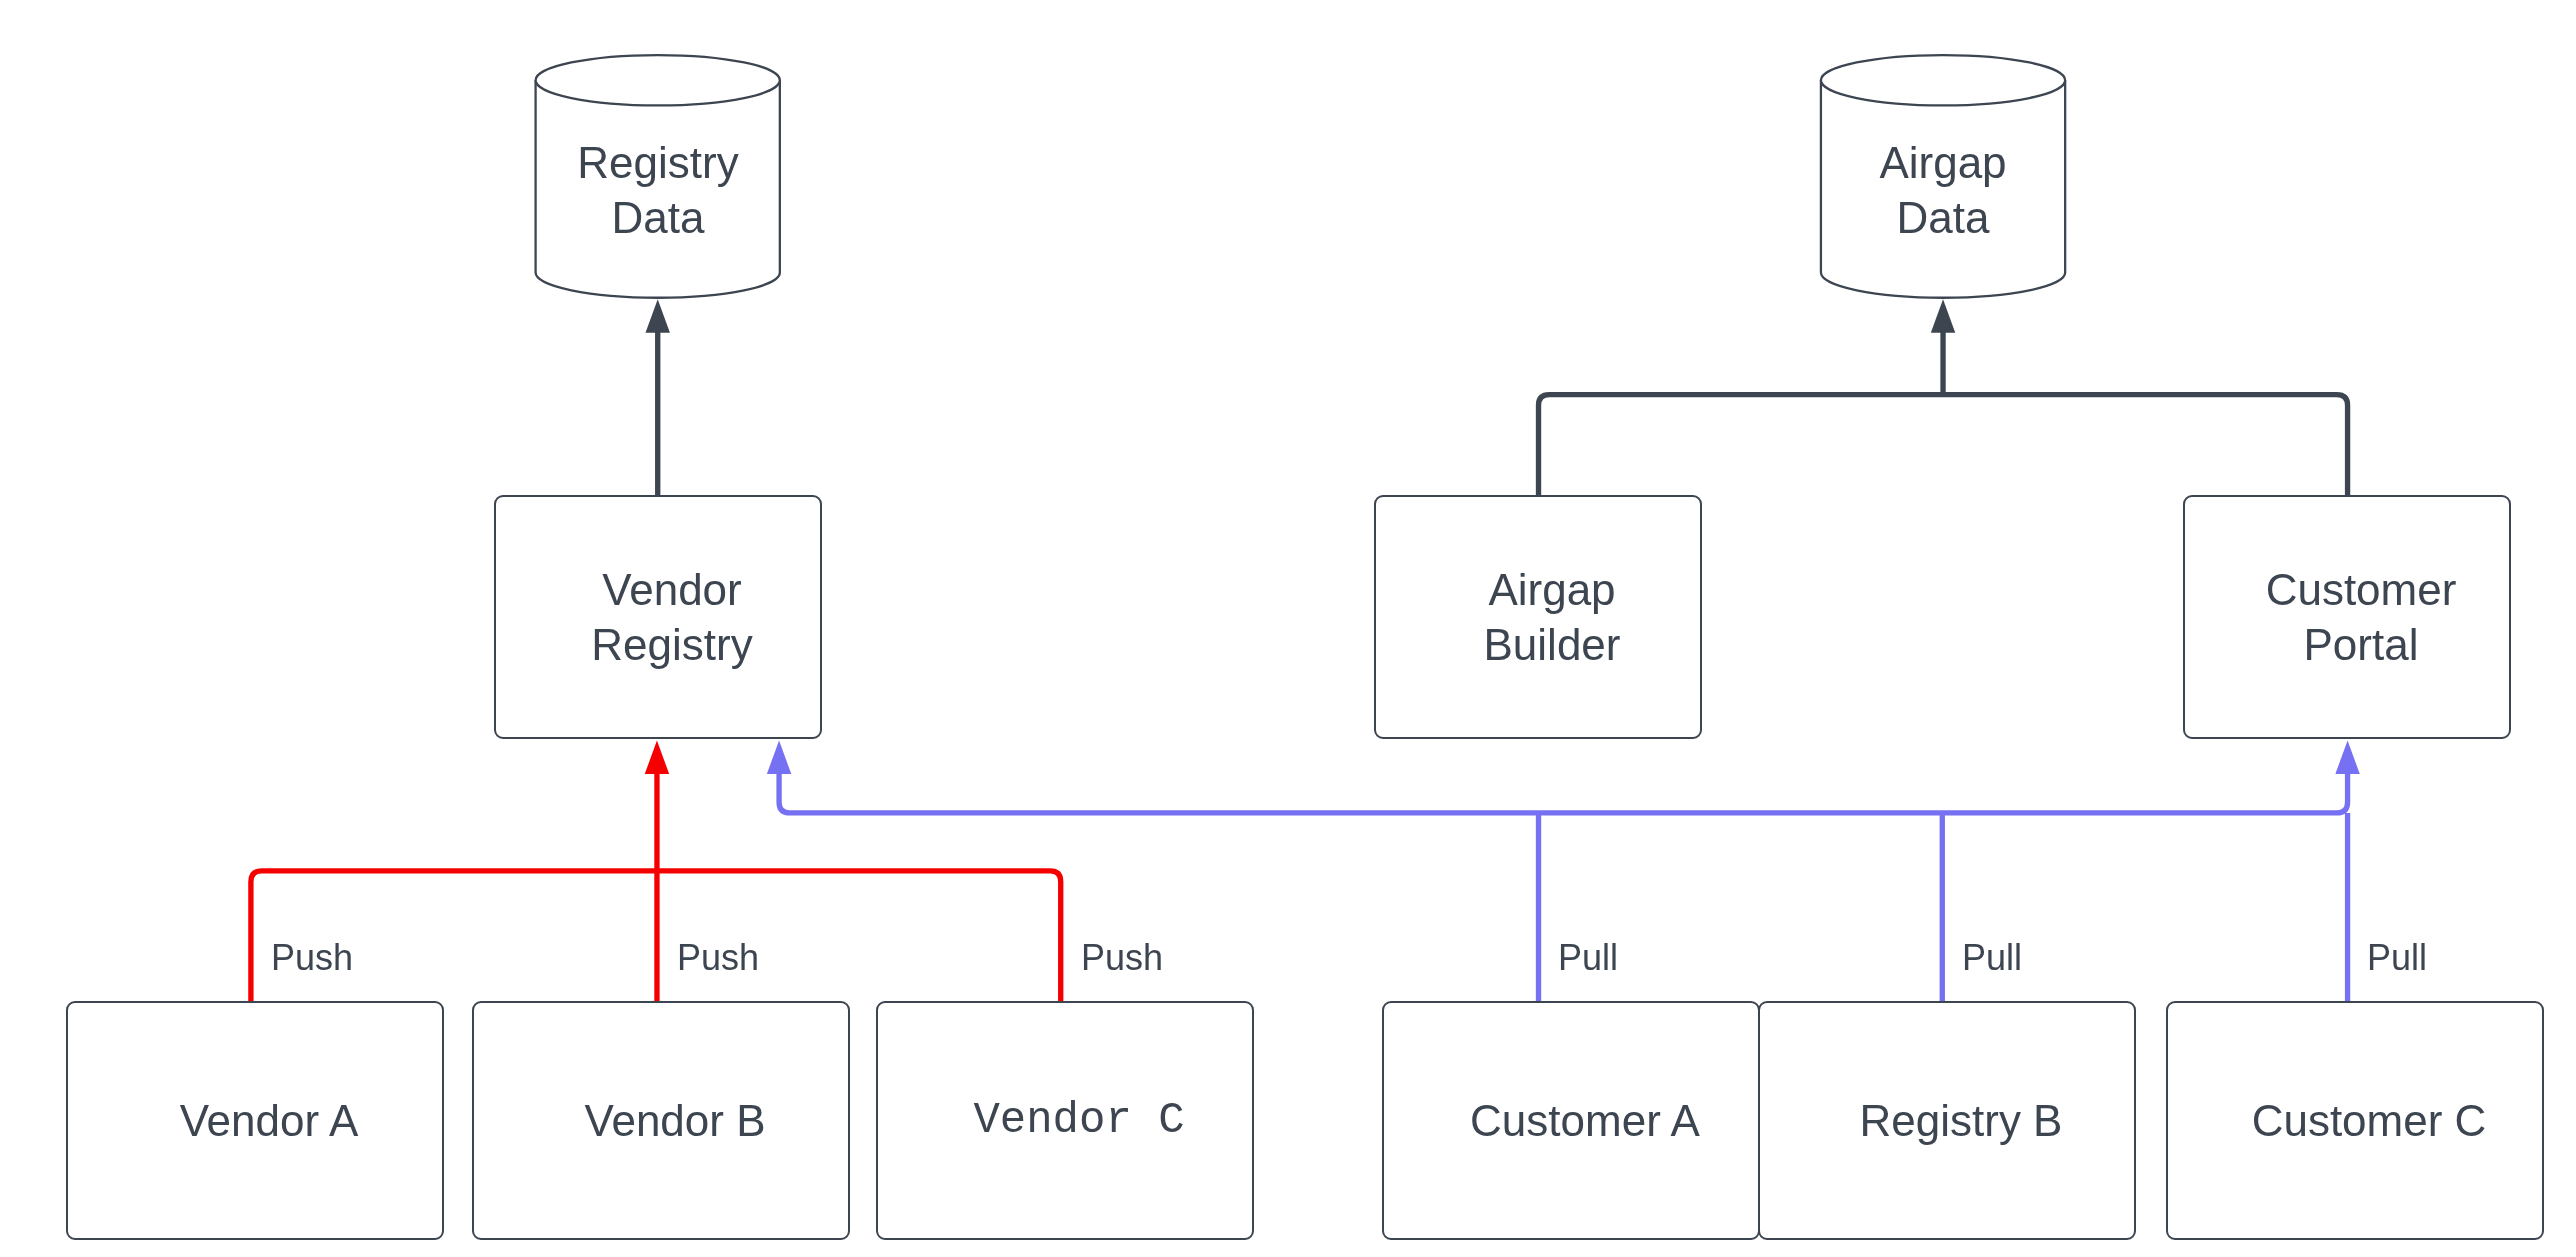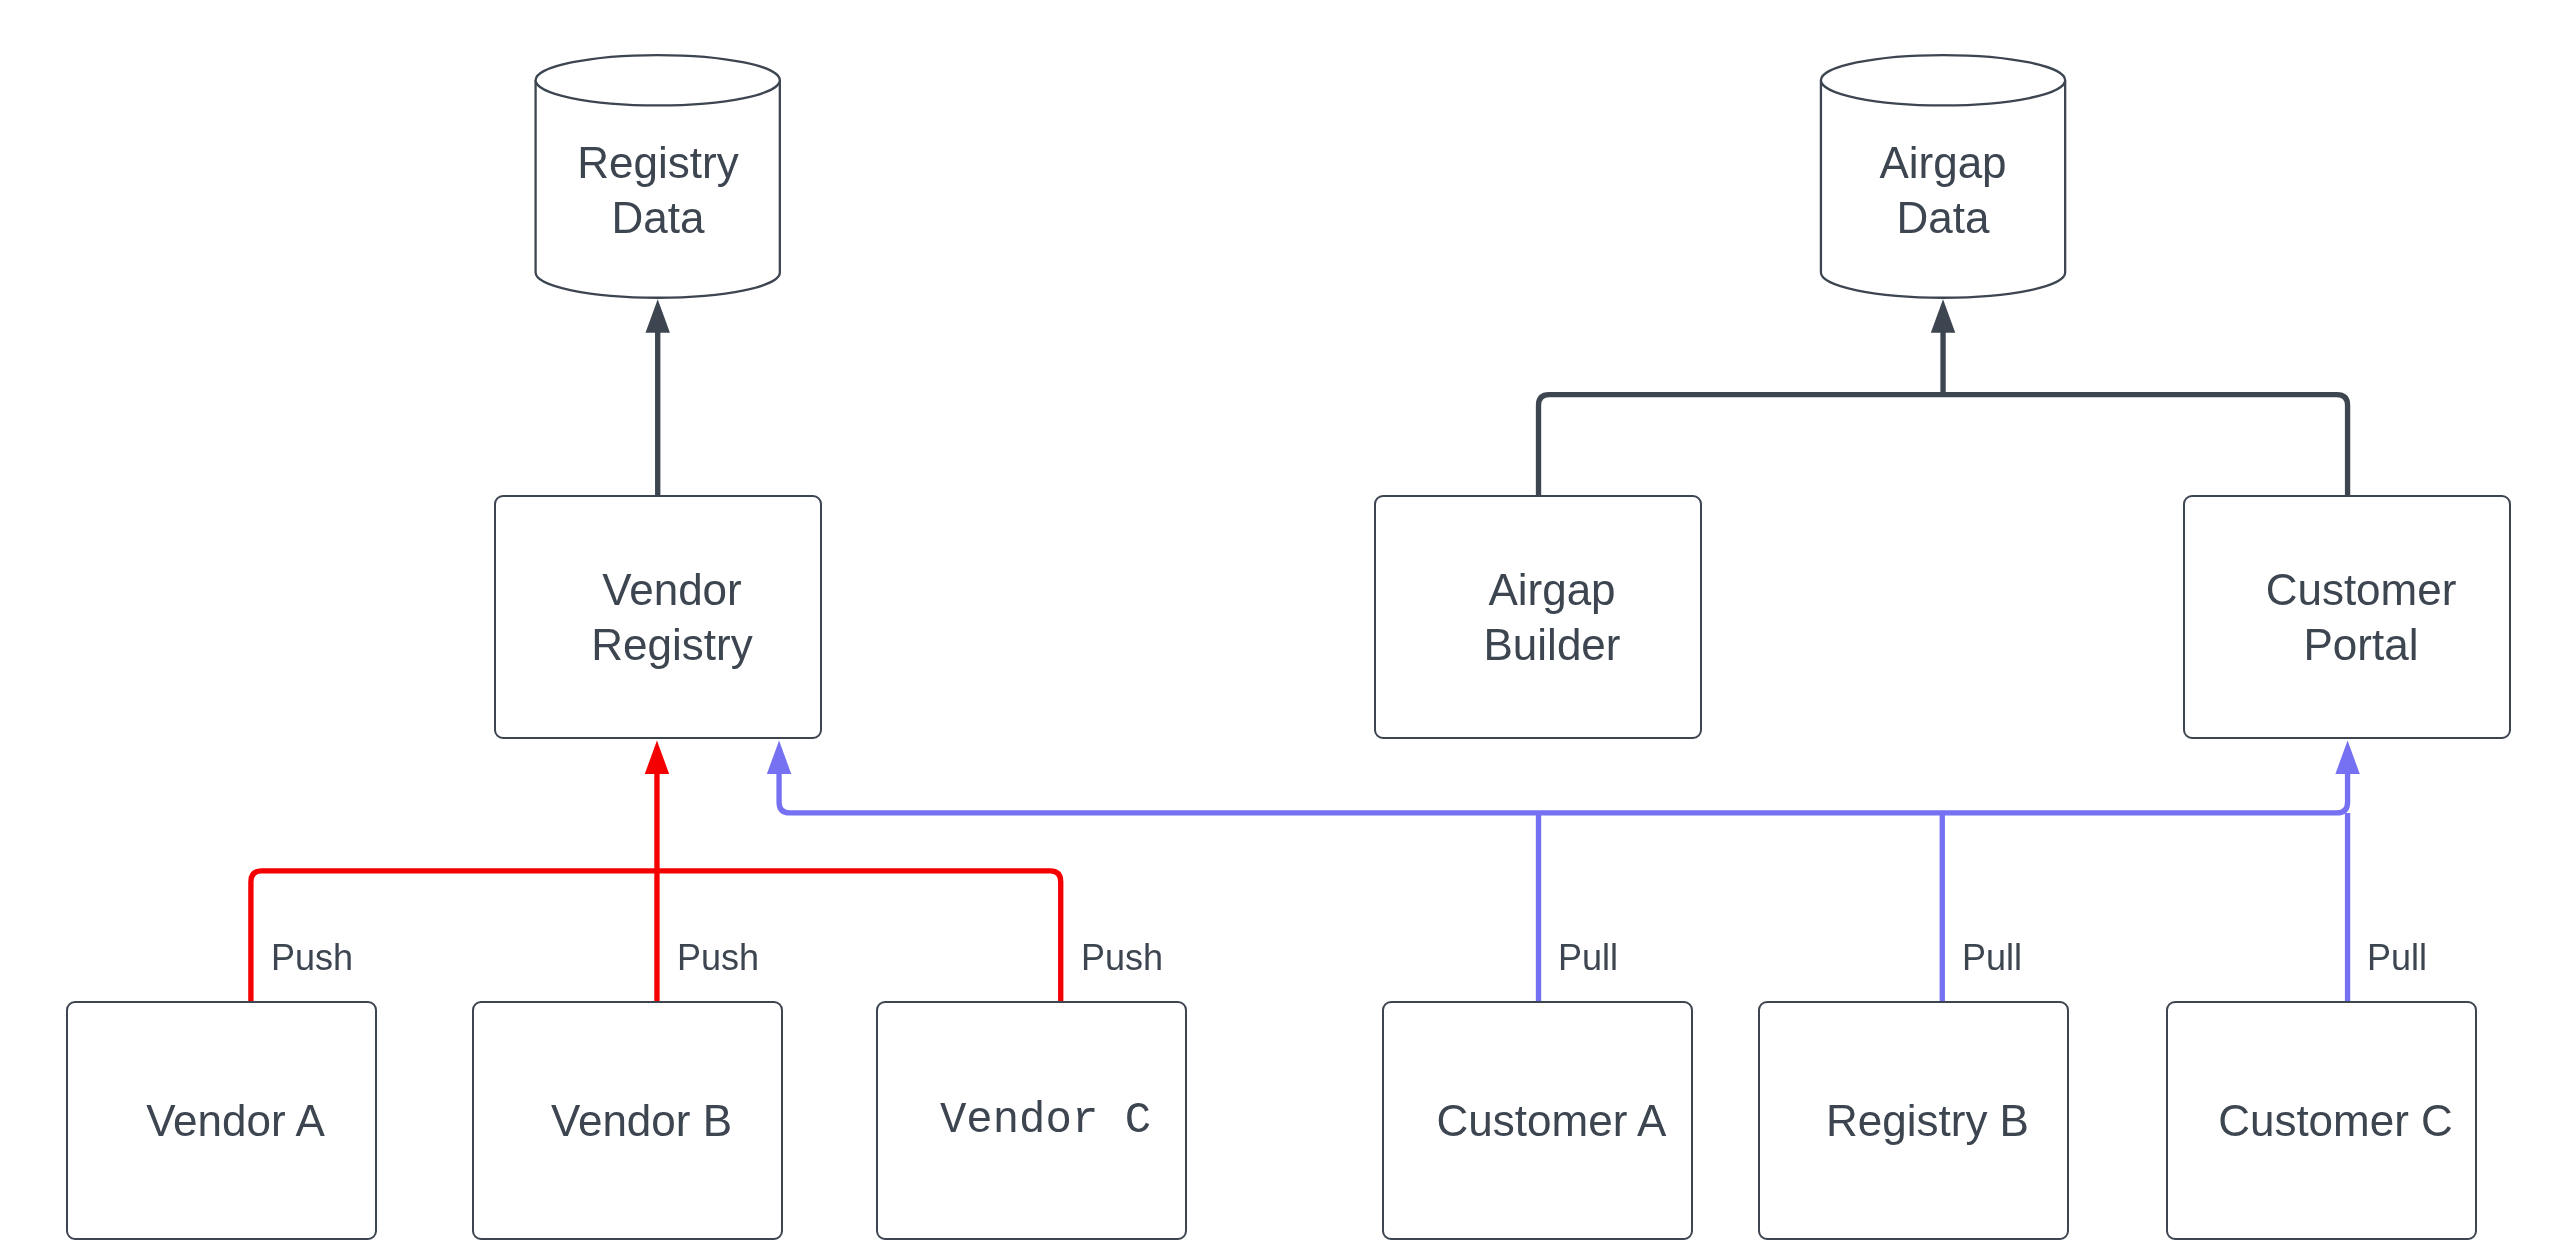--- a/index.html
+++ b/index.html
@@ -37,21 +37,21 @@
     line-height: 1.25;
     color: #3c4550;
     background: #ffffff;
   }
   .rect-node {
     border: 2.3px solid #3c4550;
     border-radius: 9px;
     padding-left: 28px;
   }
   .mid-node { width: 328px; height: 244px; top: 495px; }
-  .bot-node { width: 311px; height: 239px; top: 1001px; }
+  .bot-node { width: 378px; height: 239px; top: 1001px; }
   .cyl-label {
     background: transparent;
     width: 244px;
     height: 243px;
     top: 55px;
     padding-top: 27.5px;
   }
   .edge-label {
     position: absolute;
     top: 931px;

